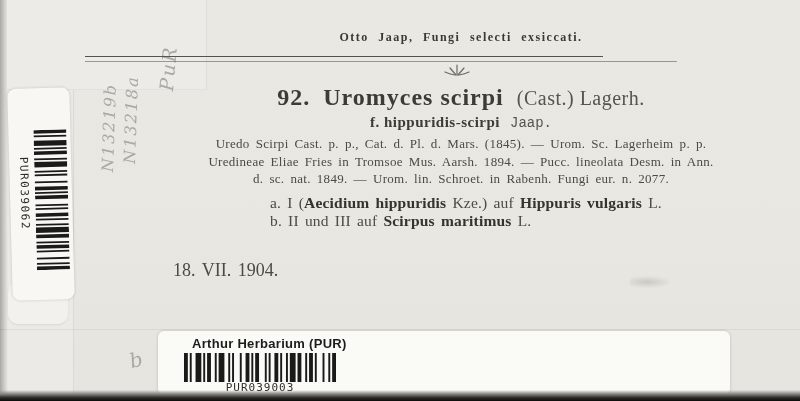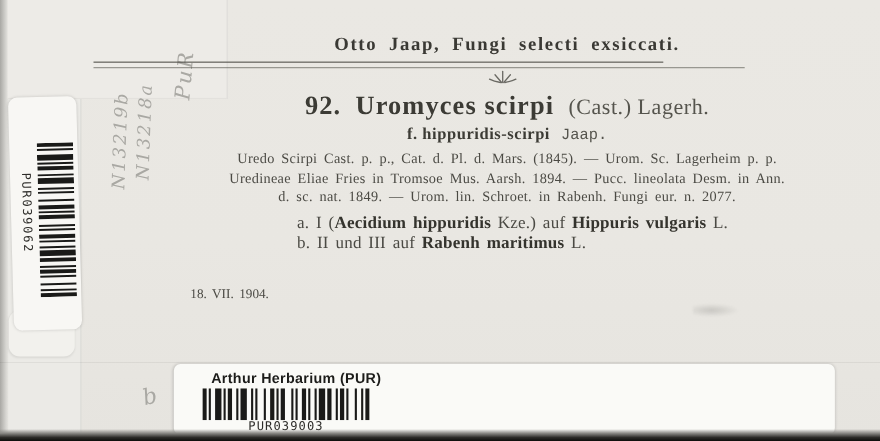--- a/index.html
+++ b/index.html
@@ -41,30 +41,30 @@
   
   .side-sticker{position:absolute;left:10px;top:88px;width:62px;height:212px;
     background:var(--sticker);border-radius:8px;transform:rotate(-1.5deg);
     box-shadow:0 0 3px rgba(0,0,0,0.18);z-index:5;}
   .side-code{position:absolute;left:-51px;top:98px;width:130px;height:14px;
     transform:rotate(90deg);text-align:center;
     font-family:"DejaVu Sans Mono",monospace;font-size:11px;letter-spacing:1.5px;color:#2e2d2a;}
   .side-bars{position:absolute;left:25px;top:42px;width:33px;height:140px;}
   
   .bottom-sticker{position:absolute;left:158px;top:331px;width:572px;height:64px;
-    background:#fafaf7;border-radius:6px;box-shadow:0 0 3px rgba(0,0,0,0.2);z-index:20;padding-left:29px;}
+    background:#fafaf7;border-radius:6px;box-shadow:0 0 3px rgba(0,0,0,0.2);z-index:20;}
   .herb-name{position:absolute;left:34px;top:5px;
     font-family:"Liberation Sans",sans-serif;font-weight:bold;font-size:13px;
     letter-spacing:0.3px;color:#1c1c1a;}
   .bot-bars{position:absolute;left:26px;top:22px;width:152px;height:29px;}
   .bot-code{position:absolute;left:26px;top:50px;width:152px;text-align:center;
     font-family:"DejaVu Sans Mono",monospace;font-size:11px;letter-spacing:1px;color:#2e2d2a;}
   
   .series{position:absolute;left:125px;top:30px;width:672px;text-align:center;
-    font-weight:bold;font-size:17px;letter-spacing:1.5px;word-spacing:5px;color:#3a3934;}
+    font-weight:bold;font-size:12px;letter-spacing:1.5px;word-spacing:5px;color:#3a3934;}
   .rule{position:absolute;height:0;}
   .rule-thick{left:85px;top:56px;width:518px;border-top:1.6px solid #54534d;}
   .rule-thin{left:85px;top:61px;width:592px;border-top:1px solid rgba(84,83,77,0.55);}
   .ornament{position:absolute;left:444px;top:61px;width:26px;height:16px;}
   .title-line{position:absolute;left:125px;top:84px;width:672px;text-align:center;
     white-space:nowrap;color:var(--ink);}
   .num,.sp{font-weight:bold;font-size:24px;letter-spacing:1px;}
   .sp{margin-left:9px;}
   .auth{font-size:20px;color:#55544d;margin-left:9px;letter-spacing:0.5px;}
   .forma-line{position:absolute;left:125px;top:113px;width:672px;text-align:center;color:var(--ink);}
@@ -73,21 +73,21 @@
   .syn{position:absolute;left:95px;top:135px;width:732px;text-align:center;
     font-size:13px;line-height:17.5px;color:var(--ink-soft);
     letter-spacing:0.3px;word-spacing:2.5px;}
   .hosts{position:absolute;left:234px;top:194px;font-size:15.5px;line-height:18px;
     color:var(--ink-soft);letter-spacing:0.2px;word-spacing:2px;margin-left:36px;}
   .hosts b{color:#34332d;}
   .region-line{position:absolute;left:156px;top:242px;font-size:13.5px;color:var(--ink-soft);
     word-spacing:2px;}
   .region{font-weight:bold;color:#34332d;letter-spacing:0.3px;}
   .loc{margin-left:6px;}
-  .date{position:absolute;left:173px;top:260px;font-size:12px;color:var(--ink-soft);word-spacing:2px;}
+  .date{position:absolute;left:173px;top:260px;font-size:18px;color:var(--ink-soft);word-spacing:2px;}
   .leg{position:absolute;right:32px;top:258px;font-size:14.5px;color:var(--ink-soft);word-spacing:2px;}
   .leg b{color:#2f2e29;letter-spacing:0.5px;}
 </style>
 </head>
 <body>
 
 <div class="scene">
 
   <div class="strip-left"></div>
   <div class="edge-left-dark"></div>
@@ -160,21 +160,21 @@
   </div>
 
   <div class="syn">
     <div>Uredo Scirpi Cast. p. p., Cat. d. Pl. d. Mars. (1845). — Urom. Sc. Lagerheim p. p.</div>
     <div>Uredineae Eliae Fries in Tromsoe Mus. Aarsh. 1894. — Pucc. lineolata Desm. in Ann.</div>
     <div>d. sc. nat. 1849. — Urom. lin. Schroet. in Rabenh. Fungi eur. n. 2077.</div>
   </div>
 
   <div class="hosts">
     <div><span>a. I (</span><b>Aecidium hippuridis</b><span> Kze.) auf </span><b>Hippuris vulgaris</b><span> L.</span></div>
-    <div><span>b. II und III auf </span><b>Rabenh maritimus</b><span> L.</span></div>
+    <div><span>b. II und III auf </span><b>Scirpus maritimus</b><span> L.</span></div>
   </div>
 
   <div class="date">18. VII. 1904.</div>
 
   <div class="bottom-sticker">
     <div class="herb-name">Arthur Herbarium (PUR)</div>
     <div class="bot-bars"><svg preserveAspectRatio="none" width="100%" height="100%" viewBox="0 0 79 10" fill="#1a1a18">
           <rect x="0" y="0" width="2" height="10"></rect>
           <rect x="3" y="0" width="1" height="10"></rect>
           <rect x="6" y="0" width="3" height="10"></rect>

